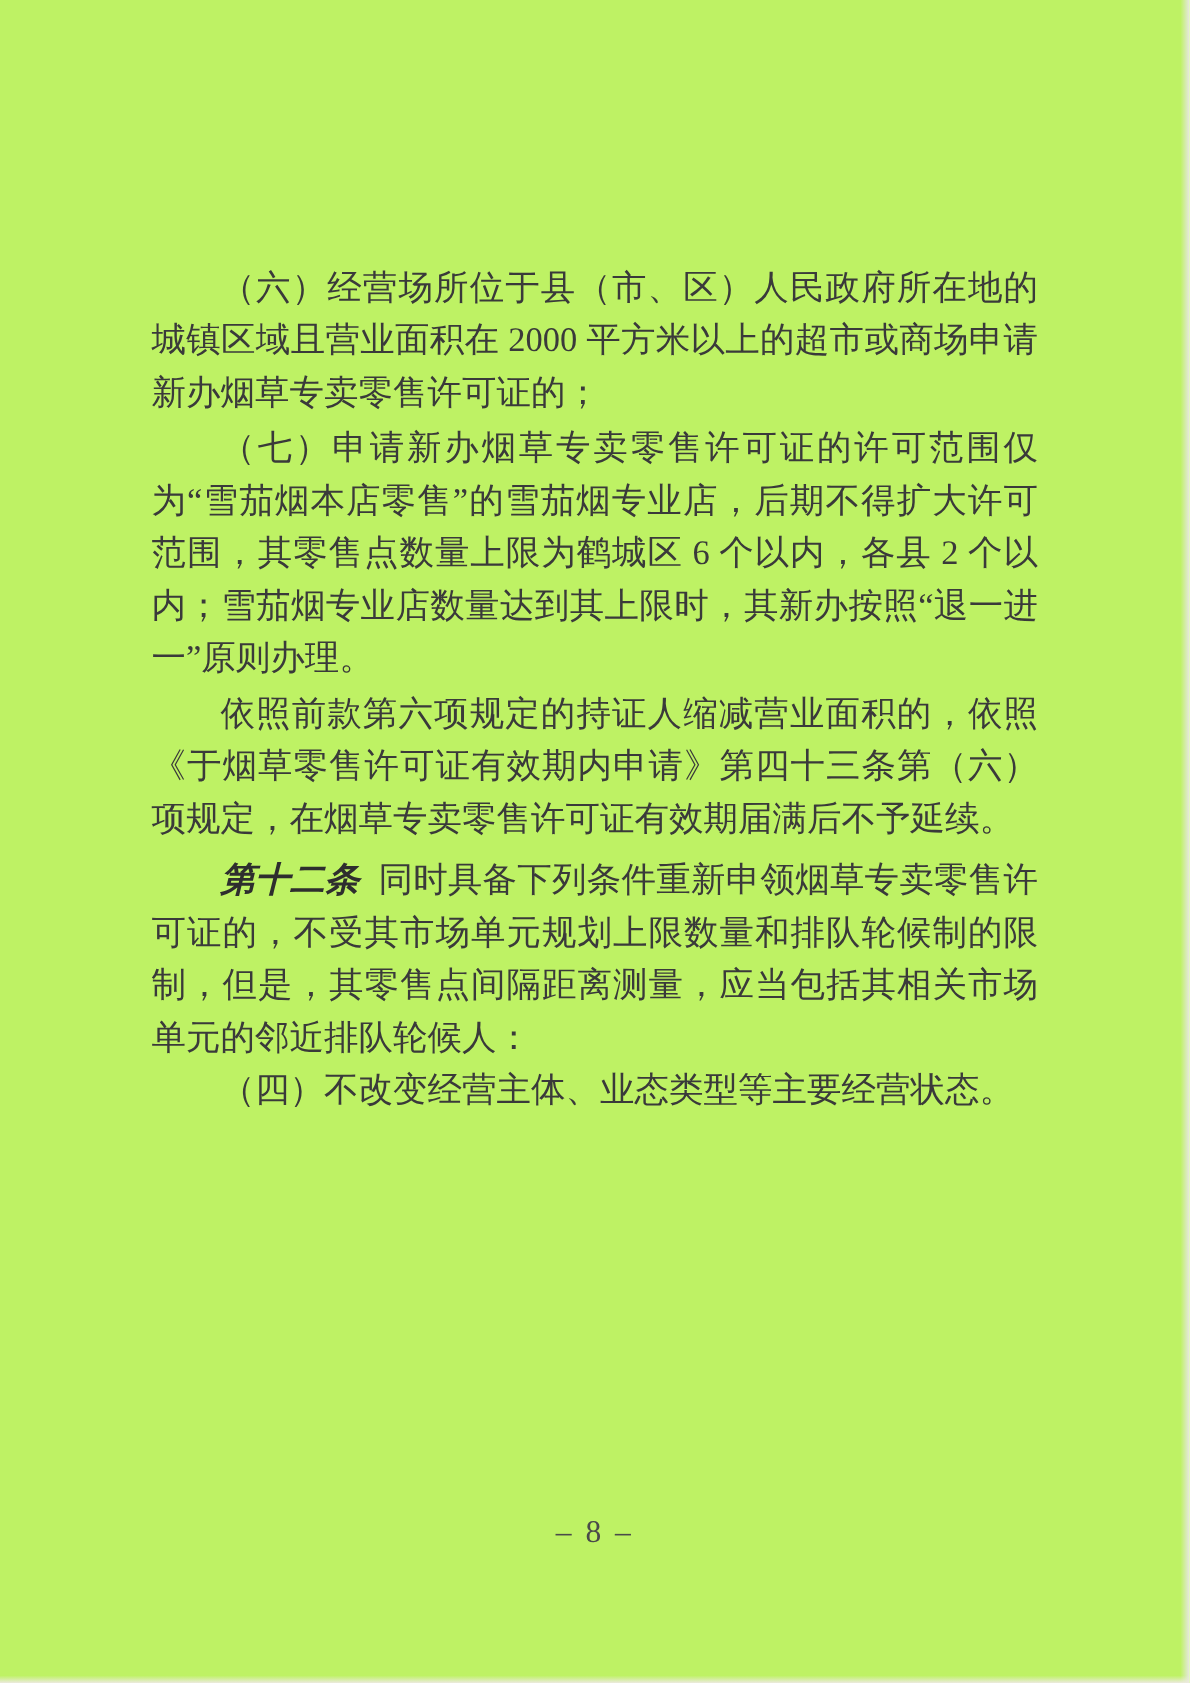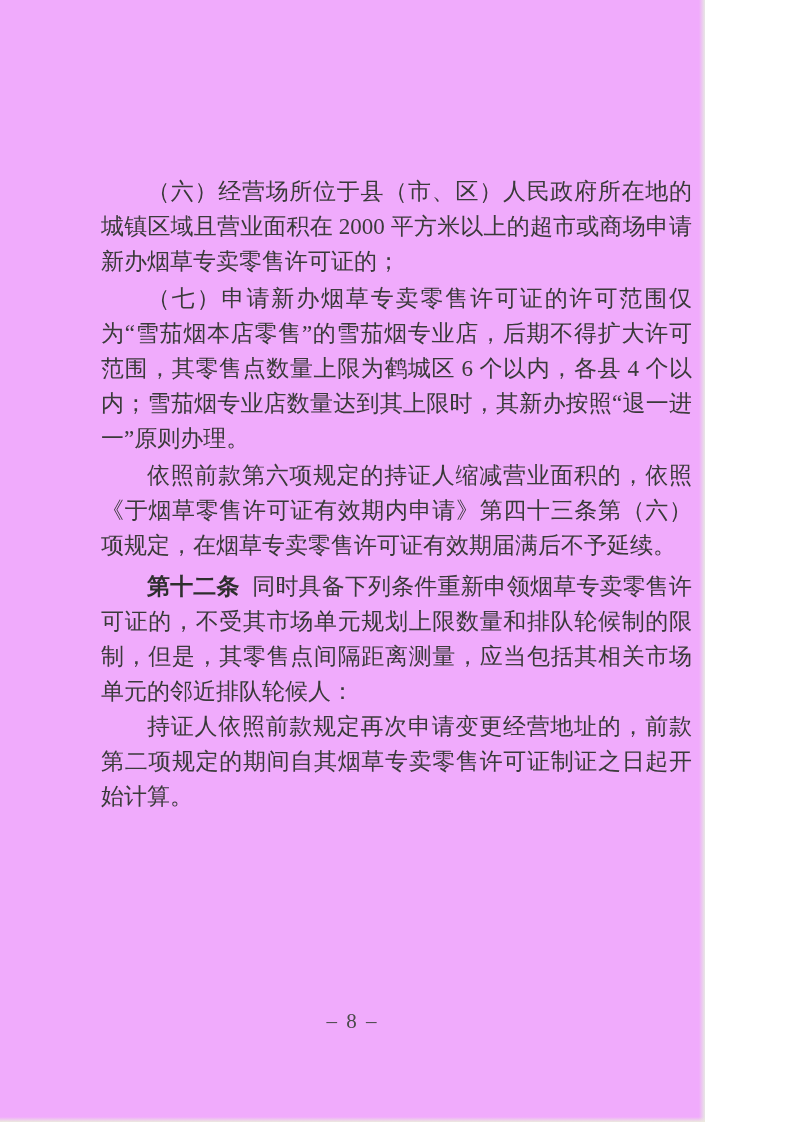--- a/index.html
+++ b/index.html
@@ -5,23 +5,23 @@
   html, body {
     margin: 0;
     padding: 0;
     background: #ffffff;
   }
   body {
     font-family: "Liberation Serif", "DejaVu Serif", serif;
   }
   .page {
     position: relative;
-    width: 705px;
+    width: 793px;
     height: 1122px;
-    background: #f0abfc;
+    background: #bef264;
     overflow: hidden;
   }
   .doc {
     position: absolute;
     left: 101px;
     top: 174px;
     width: 591px;
     font-size: 23px;
     line-height: 35px;
     color: #3a3a3a;
@@ -35,20 +35,21 @@
   .doc p.para-gap {
     margin-top: 2px;
   }
   .doc p.article {
     margin-top: 6px;
   }
   .article-no {
     font-weight: bold;
     color: #2e2e2e;
     margin-right: 0.55em;
+    font-style: italic;
   }
   .footer {
     position: absolute;
     top: 1006px;
     left: 0;
     width: 100%;
     text-align: center;
     font-size: 21px;
     line-height: 30px;
     color: #4a4a4a;
@@ -74,31 +75,31 @@
 </style>
 </head>
 <body>
 
 <div class="page">
 
   <main class="doc">
 
     <p><span>（六）经营场所位于县（市、区）人民政府所在地的城镇区域且营业面积在 2000 平方米以上的超市或商场申请新办烟草专卖零售许可证的；</span></p>
 
-    <p class="para-gap"><span>（七）申请新办烟草专卖零售许可证的许可范围仅为“雪茄烟本店零售”的雪茄烟专业店，后期不得扩大许可范围，其零售点数量上限为鹤城区 6 个以内，各县 4 个以内；雪茄烟专业店数量达到其上限时，其新办按照“退一进一”原则办理。</span></p>
+    <p class="para-gap"><span>（七）申请新办烟草专卖零售许可证的许可范围仅为“雪茄烟本店零售”的雪茄烟专业店，后期不得扩大许可范围，其零售点数量上限为鹤城区 6 个以内，各县 2 个以内；雪茄烟专业店数量达到其上限时，其新办按照“退一进一”原则办理。</span></p>
 
     <p class="para-gap"><span>依照前款第六项规定的持证人缩减营业面积的，依照《于烟草零售许可证有效期内申请》第四十三条第（六）项规定，在烟草专卖零售许可证有效期届满后不予延续。</span></p>
 
     <p class="article"><span class="article-no">第十二条</span><span>同时具备下列条件重新申领烟草专卖零售许可证的，不受其市场单元规划上限数量和排队轮候制的限制，但是，其零售点间隔距离测量，应当包括其相关市场单元的邻近排队轮候人：</span></p>
 
 
 
 
+    <p><span>（四）不改变经营主体、业态类型等主要经营状态。</span></p>
 
-    <p><span>持证人依照前款规定再次申请变更经营地址的，前款第二项规定的期间自其烟草专卖零售许可证制证之日起开始计算。</span></p>
 
   </main>
 
   <footer class="footer">
     <span>– 8 –</span>
   </footer>
 
   <div class="scan-edge-right"></div>
   <div class="scan-edge-bottom"></div>
 

